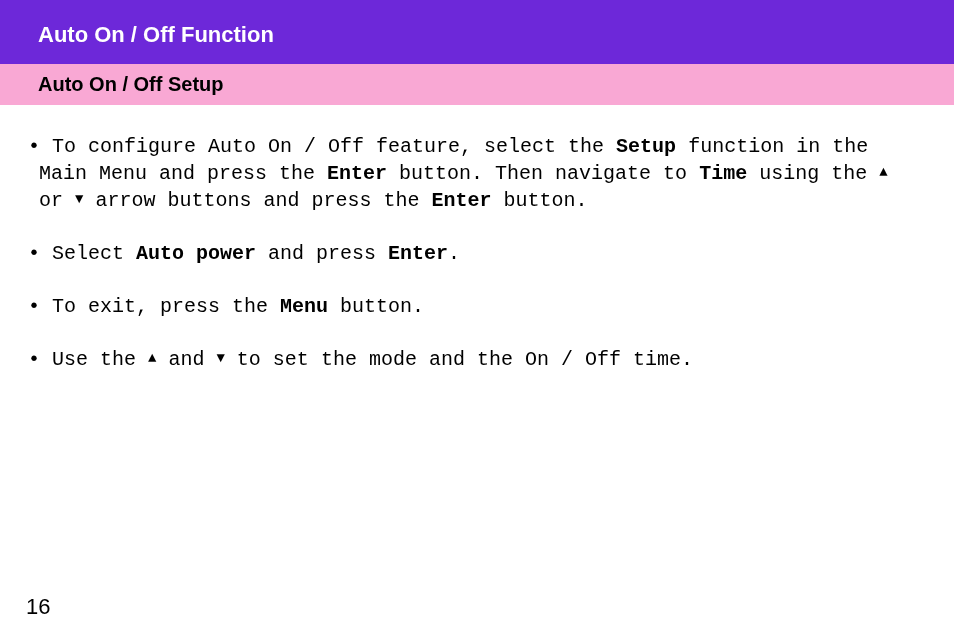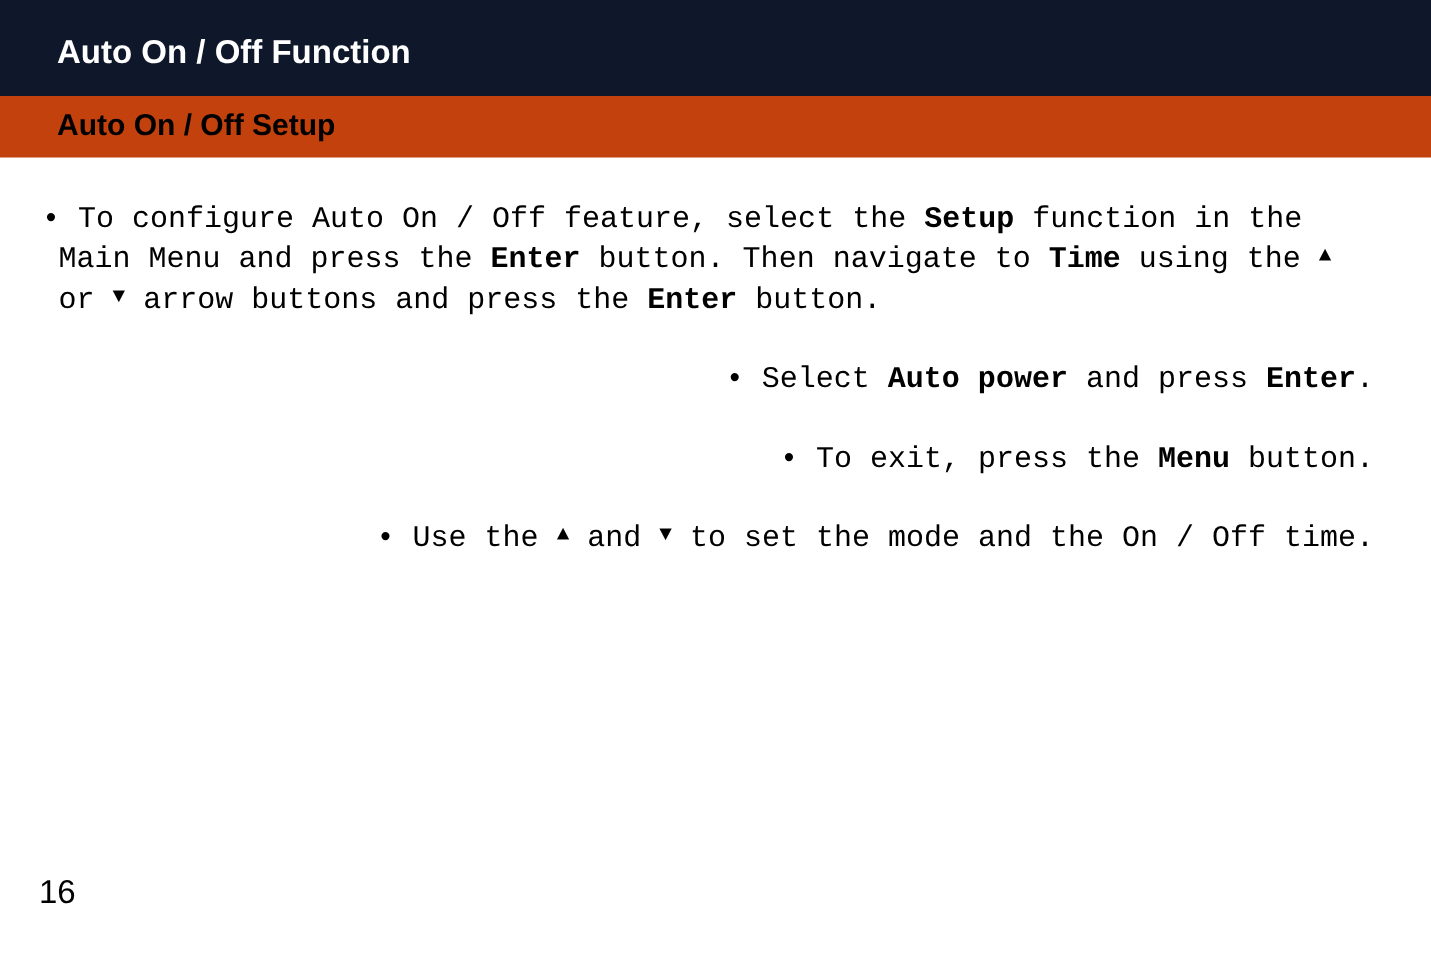--- a/index.html
+++ b/index.html
@@ -8,55 +8,54 @@
       box-sizing: border-box;
     }
     body {
       font-family: Arial, Helvetica, sans-serif;
       background: #ffffff;
       width: 954px;
       height: 636px;
       position: relative;
     }
     .header-bar {
-      background: #0f172a;
+      background: #6d28d9;
       color: #ffffff;
       padding: 22px 0 16px 38px;
       font-weight: bold;
       font-size: 22px;
     }
     .sub-header {
-      background: #c2410c;
+      background: #f9a8d4;
       color: #000000;
       padding: 9px 0 9px 38px;
       font-weight: bold;
       font-size: 20px;
     }
     .content {
       padding: 28px 38px 0 28px;
       color: #000000;
       font-size: 20px;
       line-height: 1.35;
       font-family: Liberation Mono, monospace;
     }
     .bullet-item {
       margin-bottom: 26px;
-      text-align: right;
     }
     .bullet-item-first {
       padding-left: 11px;
       text-indent: -11px;
       margin-bottom: 26px;
     }
     .bold {
       font-weight: bold;
     }
     .page-number {
       position: absolute;
-      bottom: 28px;
+      bottom: 16px;
       left: 26px;
       font-size: 22px;
       color: #000000;
     }
     .arrow {
       font-size: 14px;
       vertical-align: middle;
       position: relative;
       top: -1px;
     }

